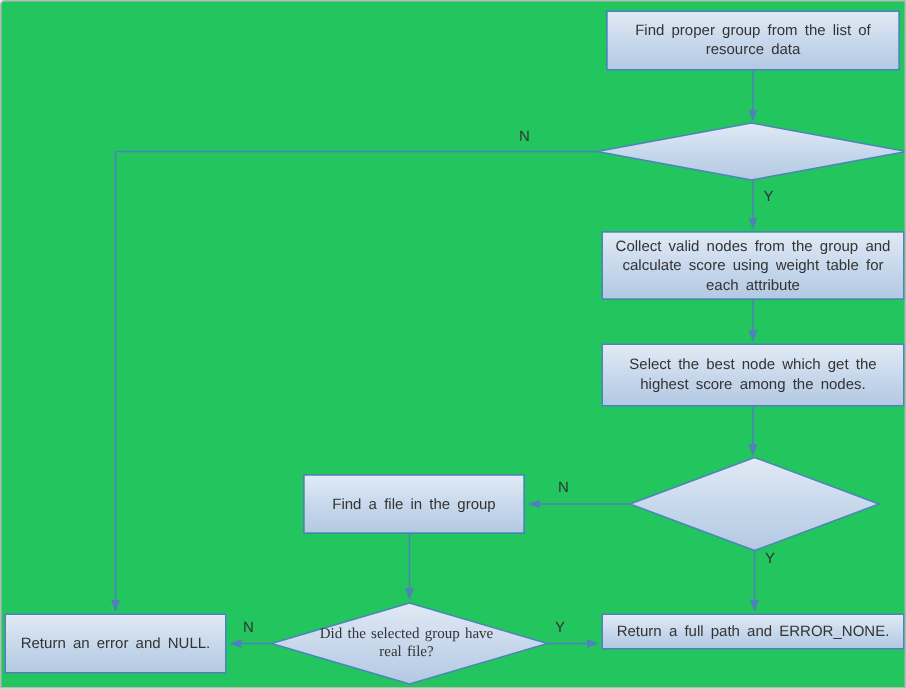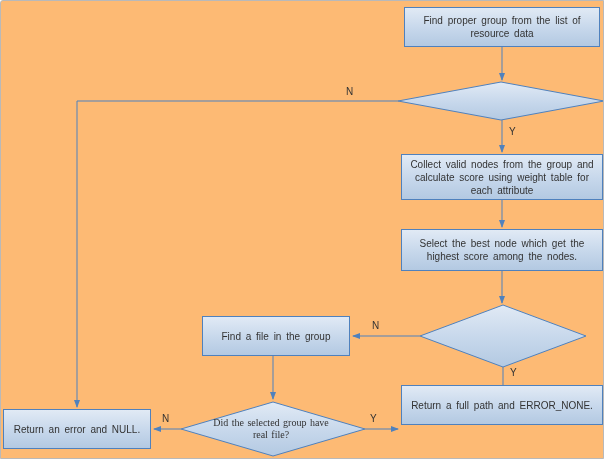--- a/index.html
+++ b/index.html
@@ -4,21 +4,21 @@
 <style>
   html, body {
     margin: 0;
     padding: 0;
     background: #ffffff;
   }
   .canvas {
     position: relative;
     width: 604px;
     height: 459px;
-    background: #fdba74;
+    background: #22c55e;
     border: 1px solid #b9b9b9;
     box-sizing: border-box;
     font-family: "Liberation Sans", sans-serif;
     overflow: hidden;
     border-radius: 3px 0 0 0;
   }
   svg.layer {
     position: absolute;
     left: 0;
     top: 0;
@@ -104,21 +104,21 @@
   </div>
 
   <div class="node" style="left:201px; top:315px; width:148px; height:40px;">
     <span>Find a file in the group</span>
   </div>
 
   <div class="node" style="left:2px; top:408px; width:148px; height:40px;">
     <span>Return an error and NULL.</span>
   </div>
 
-  <div class="node" style="left:400px; top:384px; width:202px; height:40px;align-items:center;">
+  <div class="node" style="left:400px; top:408px; width:202px; height:24px;align-items:center;">
     <span>Return a full path and ERROR_NONE.</span>
   </div>
 
 
 
   <div class="dlabel" style="left:208px; top:406px; width:124px; height:44px;font-family:Liberation Serif, serif;">Did the selected group have real file?</div>
 
   <div class="elabel" style="left:345px; top:85px;">N</div>
   <div class="elabel" style="left:508px; top:125px;">Y</div>
   <div class="elabel" style="left:371px; top:319px;">N</div>

